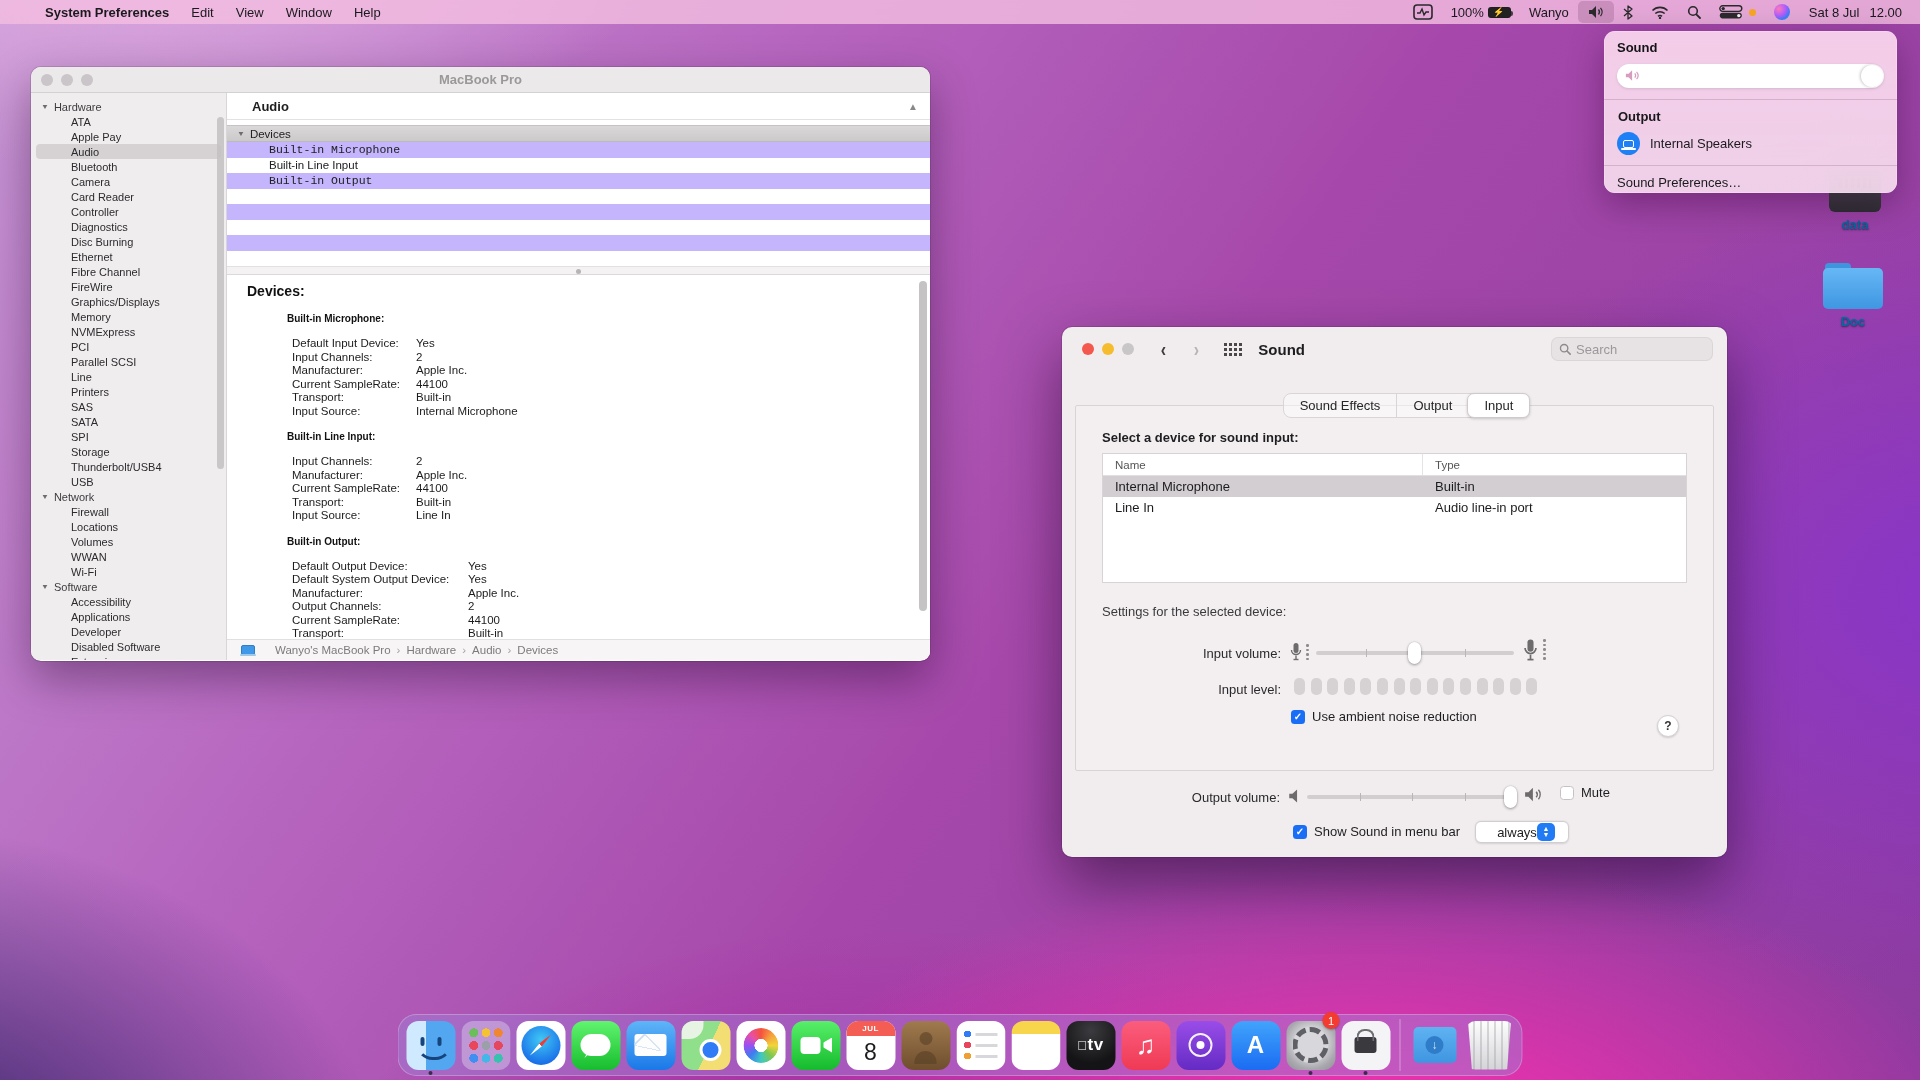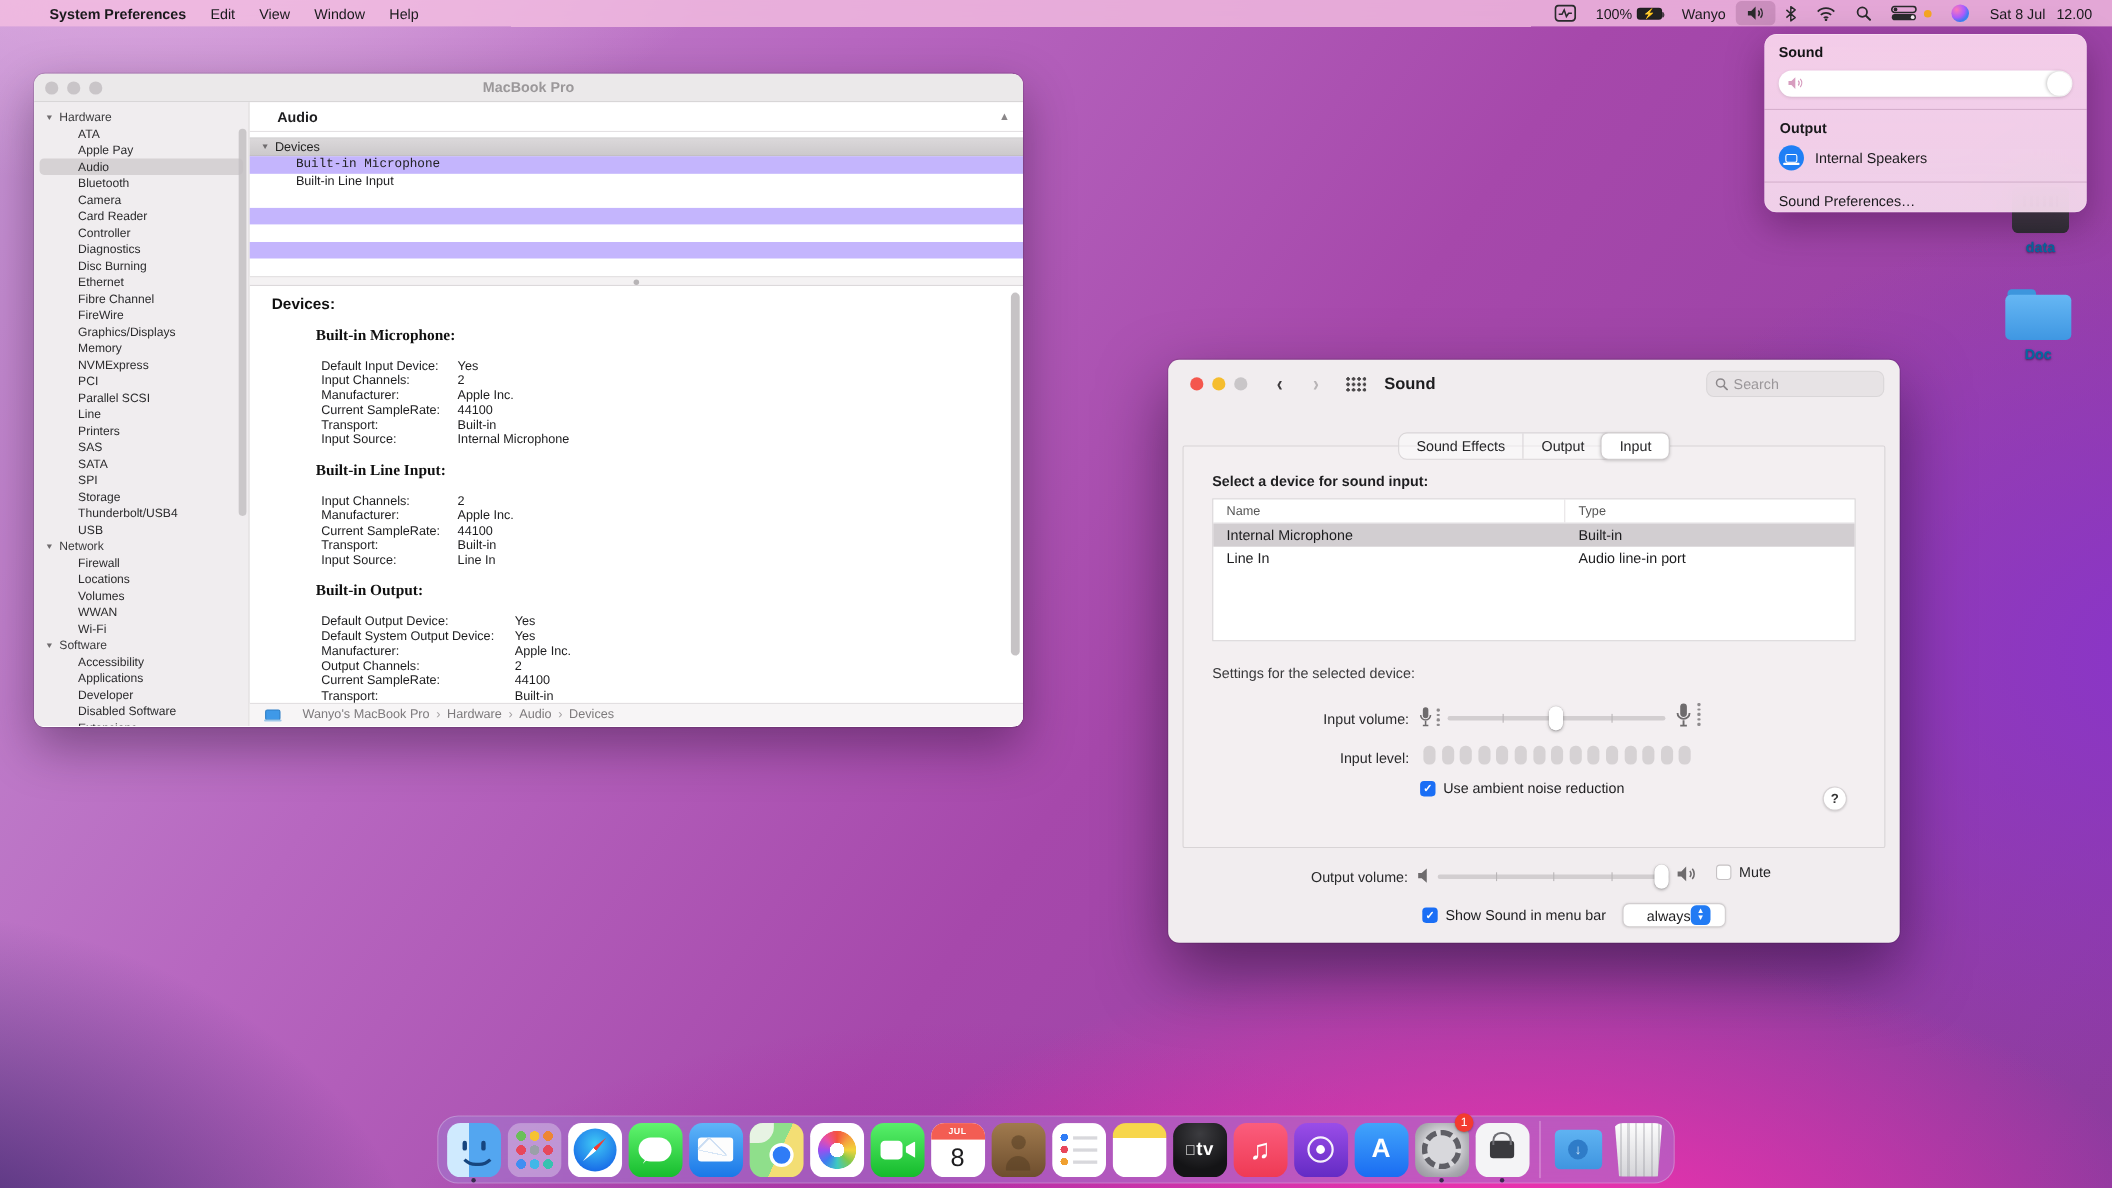--- a/index.html
+++ b/index.html
@@ -66,21 +66,21 @@
   .collapse-chev { color:#8a8789; font-size:10px; }
   .devtree { padding-top:5px; }
   .dt-header { height:17px; background:linear-gradient(180deg,#dbd8da,#ccc9cb); border-top:1px solid #c6c3c5; border-bottom:1px solid #bdbabc;
     display:flex; align-items:center; gap:5px; padding-left:10px; font-size:11.5px; color:#222; }
   .dt-row { height:15.5px; display:flex; align-items:center; padding-left:42px; font-size:11.5px; color:#212123; }
   .dt-row.stripe { background:#c4b5fd;font-family:Liberation Mono, monospace; }
   .splitter { height:9px; background:#f4f2f3; border-top:1px solid #e3e0e2; border-bottom:1px solid #dcd9db; position:relative; }
   .splitter::after { content:""; position:absolute; left:50%; top:2px; width:5px; height:5px; margin-left:-3px; border-radius:50%; background:#b7b4b6; }
   .si-details { flex:1; position:relative; padding:8px 20px 0 20px; overflow:hidden; }
   .det-title { font-size:14px; font-weight:bold; color:#111; margin-bottom:14px; }
-  .det-sec-title { font-size:14px; font-weight:bold; color:#111; margin:13px 0 13px 40px;font-family:Liberation Serif, serif; }
+  .det-sec-title { font-size:10px; font-weight:bold; color:#111; margin:13px 0 13px 40px; }
   .det-row { display:flex; margin-left:45px; line-height:13.5px; font-size:11.5px; color:#1c1c1e; }
   .det-key { flex:0 0 auto; }
   .det-val { flex:1; }
   .det-scroll { position:absolute; right:3px; top:6px; width:8px; height:330px; background:#c6c3c5; border-radius:4px; }
   .si-footer { height:21px; border-top:1px solid #e2dfe1; background:#f7f5f6; display:flex; align-items:center; gap:20px;
     padding-left:14px; font-size:11.5px; color:#7d7a7c; }
   .bc-laptop { width:14px; height:10px; background:#3f99e8; border:1px solid #2f7fc6; border-radius:2px; position:relative; }
   .bc-laptop::after { content:""; position:absolute; left:-2px; right:-2px; bottom:-2px; height:2px; background:#9ec7e8; border-radius:1px; }
   .bc-part { display:flex; gap:6px; }
   .bc-sep { color:#a5a2a4; }
@@ -93,21 +93,21 @@
   .tl.red { background:#f4574d; } .tl.yellow { background:#f5bd2e; } .tl.gray { background:#c9c6c8; }
   .nav-arrow { font-size:20px; margin-left:26px; color:#3e3b3d; font-weight:bold; transform:scaleX(0.8); }
   .nav-arrow.disabled { color:#b8b4b6; }
   .grid-icon { margin-left:24px; width:19px; height:14px;
     background-image:radial-gradient(circle 1.6px, #4a4749 97%, transparent); background-size:5px 5px; background-position:0 0; }
   .sw-title { margin-left:16px; font-size:15px; font-weight:bold; color:#1d1d1f; }
   .sw-search { position:absolute; right:14px; top:10px; width:162px; height:24px; border-radius:7px;
     background:rgba(120,110,115,0.08); border:1px solid rgba(0,0,0,0.06); display:flex; align-items:center; padding:0 7px; gap:5px; }
   .sw-search input { border:none; outline:none; background:transparent; width:120px; font-size:13px; color:#333; font-family:"Liberation Sans",sans-serif; }
   .sw-search input::placeholder { color:#9b979a; }
-  .tabs-wrap { position:absolute; top:66px; left:0; width:100%; display:flex; justify-content:center; z-index:3; }
+  .tabs-wrap { position:absolute; top:66px; left:12px; width:100%; display:flex; justify-content:center; z-index:3; }
   .tabs { display:flex; background:rgba(255,255,255,0.45); border:1px solid #d9d5d7; border-radius:8px; height:25px; align-items:stretch; }
   .tab { padding:0 16px; font-size:13px; color:#262628; display:flex; align-items:center; border-left:1px solid #d9d5d7; }
   .tab:first-child { border-left:none; }
   .tab.sel { background:#fff; border-radius:7px; margin:-1px; border:1px solid #cfcbcd; box-shadow:0 1px 3px rgba(0,0,0,0.18); }
   .tabbox { position:absolute; left:13px; top:78px; width:639px; height:366px; background:#f3eff1;
     border:1px solid #d8d4d6; border-radius:2px; }
   .select-label { position:absolute; left:26px; top:24px; font-size:13px; font-weight:bold; color:#1e1e20; }
   .dev-table { position:absolute; left:26px; top:47px; width:585px; height:130px; background:#fff; border:1px solid #d8d4d6; font-size:13px; }
   .tbl-head { display:flex; height:22px; border-bottom:1px solid #e2dfe1; color:#555; font-size:11.5px; align-items:center; }
   .tbl-col-name { width:320px; padding-left:12px; border-right:1px solid #e6e3e5; height:100%; display:flex; align-items:center; }
@@ -396,20 +396,21 @@
         <span class="collapse-chev">▲</span>
       </div>
       <div class="devtree">
         <div class="dt-header">
           <span class="sb-chev">▼</span>
           <span>Devices</span>
         </div>
         <div id="dt-rows">
             <div class="dt-row stripe">Built-in Microphone</div>
             <div class="dt-row">Built-in Line Input</div>
+            <div class="dt-row stripe">Built-in Output</div>
             <div class="dt-row"></div>
             <div class="dt-row stripe"></div>
             <div class="dt-row"></div>
             <div class="dt-row stripe"></div>
             <div class="dt-row"></div>
           </div>
       </div>
       <div class="splitter"></div>
       <div class="si-details">
         <div class="det-title">Devices:</div>

